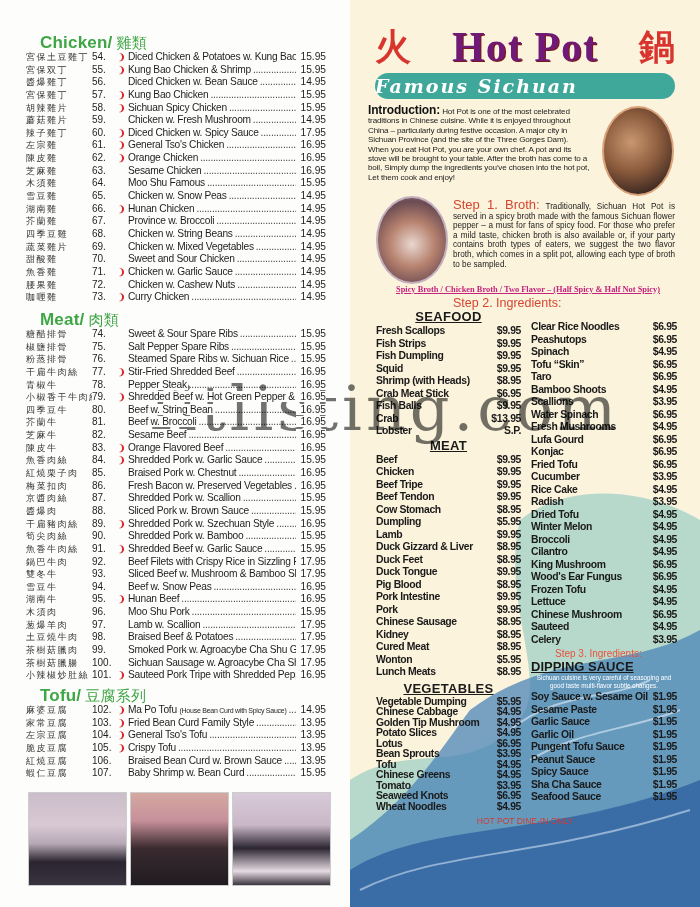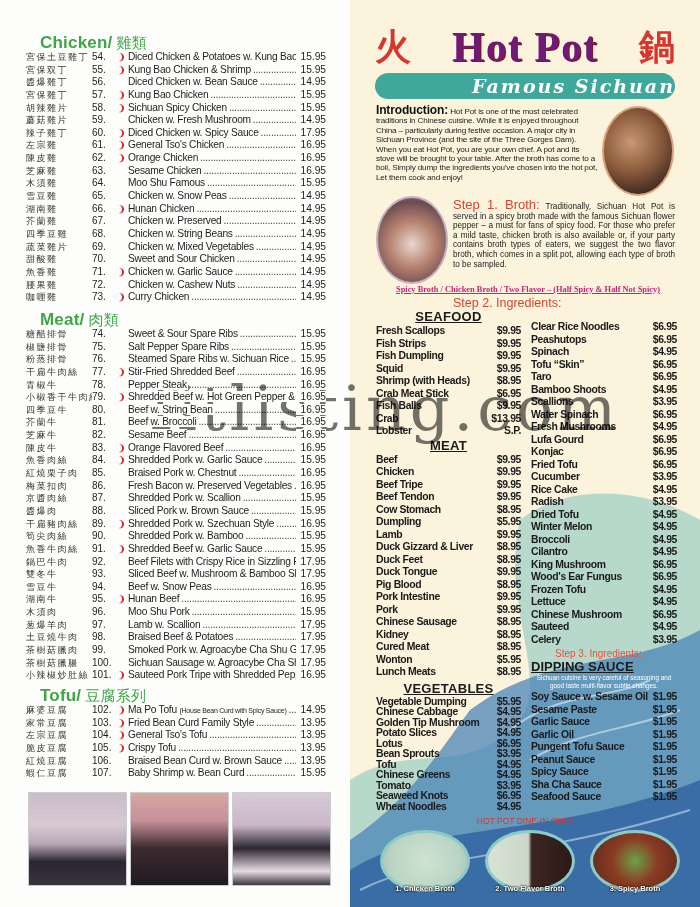--- a/index.html
+++ b/index.html
@@ -26,22 +26,22 @@
   .p1 { background: linear-gradient(180deg,#cbbdc9 0%,#d8c9d3 35%,#b7a8b6 55%,#2a2530 75%,#3a3340 100%); }
   .p2 { background: linear-gradient(180deg,#d4a8a0 0%,#c7909a 30%,#3a2b30 60%,#1f1b20 100%); }
   .p3 { background: linear-gradient(180deg,#d8cad8 0%,#c9b7c8 35%,#2c2632 60%,#e6dbe2 85%,#3c3640 100%); }
 
   
   .right { position: absolute; left: 350px; top: 0; width: 350px; height: 907px; background: #fbf3dc; overflow: hidden; }
   .waves { position: absolute; left: 0; top: 480px; width: 350px; height: 427px; }
   .title-row { position: absolute; left: 25px; top: 22px; width: 300px; height: 50px; display: flex; align-items: center; justify-content: space-between; }
   .title-row .zhchar { font-family: "DejaVu Serif", serif; font-size: 36px; color: #d8352f; font-weight: bold; }
   .title-row .en { font-family: "Liberation Serif", serif; font-size: 42px; font-weight: bold; color: #701a75; text-shadow: 1px 1px 0 #7a1a18, -0.5px -0.5px 0 #fff; letter-spacing: 1px; }
-  .banner { position: absolute; left: 25px; top: 73px; width: 300px; height: 26px; background: #3fa89b; border-radius: 13px; color: #fff; font-family: "DejaVu Serif", serif; font-style: italic; font-weight: bold; font-size: 19px; text-align: right; line-height: 26px; letter-spacing: 2px; }
-  .intro { position: absolute; left: 26px; top: 106px; width: 222px; font-family: "Liberation Sans Narrow", "Liberation Sans", sans-serif; font-size: 8.1px; line-height: 9.4px; color: #222; letter-spacing: -0.15px; }
+  .banner { position: absolute; left: 25px; top: 73px; width: 300px; height: 26px; background: #3fa89b; border-radius: 13px; color: #fff; font-family: "DejaVu Serif", serif; font-style: italic; font-weight: bold; font-size: 19px; text-align: left; line-height: 26px; letter-spacing: 2px; }
+  .intro { position: absolute; left: 18px; top: 106px; width: 222px; font-family: "Liberation Sans Narrow", "Liberation Sans", sans-serif; font-size: 8.1px; line-height: 9.4px; color: #222; letter-spacing: -0.15px; }
   .intro b { font-size: 12px; color: #111; }
   .circ1 { position: absolute; left: 252px; top: 106px; width: 72px; height: 90px; border-radius: 50%; background: radial-gradient(circle at 40% 40%, #c99770 0%, #8a5a3c 45%, #3e2a22 80%); border: 2px solid #d9a27a; }
   .circ2 { position: absolute; left: 26px; top: 196px; width: 72px; height: 88px; border-radius: 50%; background: radial-gradient(circle at 50% 55%, #e8d7cf 0%, #b7826f 40%, #6b4b52 75%, #b59fb4 100%); border: 2px solid #c4b0bf; }
   .step1 { position: absolute; left: 103px; top: 200px; width: 222px; font-size: 8.2px; line-height: 9.6px; color: #222; text-align: justify; }
   .step1 .hd { font-size: 13px; color: #d7452f; }
   .broth-line { position: absolute; left: 28px; top: 285px; width: 300px; font-family: "Liberation Serif", serif; font-weight: bold; font-size: 8.4px; color: #c6237e; text-decoration: underline; text-align: center; }
   .step2 { position: absolute; left: 103px; top: 296px; font-size: 12.5px; color: #d7452f; }
 
   .col { position: absolute; font-weight: bold; color: #1a1a1a; }
   .col .hd { text-align: center; font-size: 13px; text-decoration: underline; margin-bottom: 1px; letter-spacing: 0.3px; }
@@ -161,21 +161,21 @@
         <span class="zh">湖南雞</span>
         <span class="num">66.</span>
         <span class="pep">❩</span>
         <span class="name"><span><b style="font-weight:normal">Hunan Chicken</b></span></span>
         <span class="price">14.95</span>
       </div>
       <div class="mrow">
         <span class="zh">芥蘭雞</span>
         <span class="num">67.</span>
         <span class="pep"></span>
-        <span class="name"><span><b style="font-weight:normal">Chicken w. Preserved</b></span></span>
+        <span class="name"><span><b style="font-weight:normal">Province w. Broccoli</b></span></span>
         <span class="price">14.95</span>
       </div>
       <div class="mrow">
         <span class="zh">四季豆雞</span>
         <span class="num">68.</span>
         <span class="pep"></span>
         <span class="name"><span><b style="font-weight:normal">Chicken w. String Beans</b></span></span>
         <span class="price">14.95</span>
       </div>
       <div class="mrow">
@@ -811,26 +811,15 @@
           <span class="p">$1.95</span>
         </div>
         <div class="irow">
           <span>Seafood Sauce</span>
           <span class="p">$1.95</span>
         </div>
       </div>
   </div>
 
   <div class="dinein">HOT POT DINE-IN ONLY</div>
-  <div class="bowls">
-    <div class="bowl b1">
-        <span>1. Chicken Broth</span>
-      </div>
-    <div class="bowl b2">
-        <span>2. Two Flavor Broth</span>
-      </div>
-    <div class="bowl b3">
-        <span>3. Spicy Broth</span>
-      </div>
-  </div>
 </div>
 
 <div class="wm">fitlisting.com</div>
 
 </body></html>

